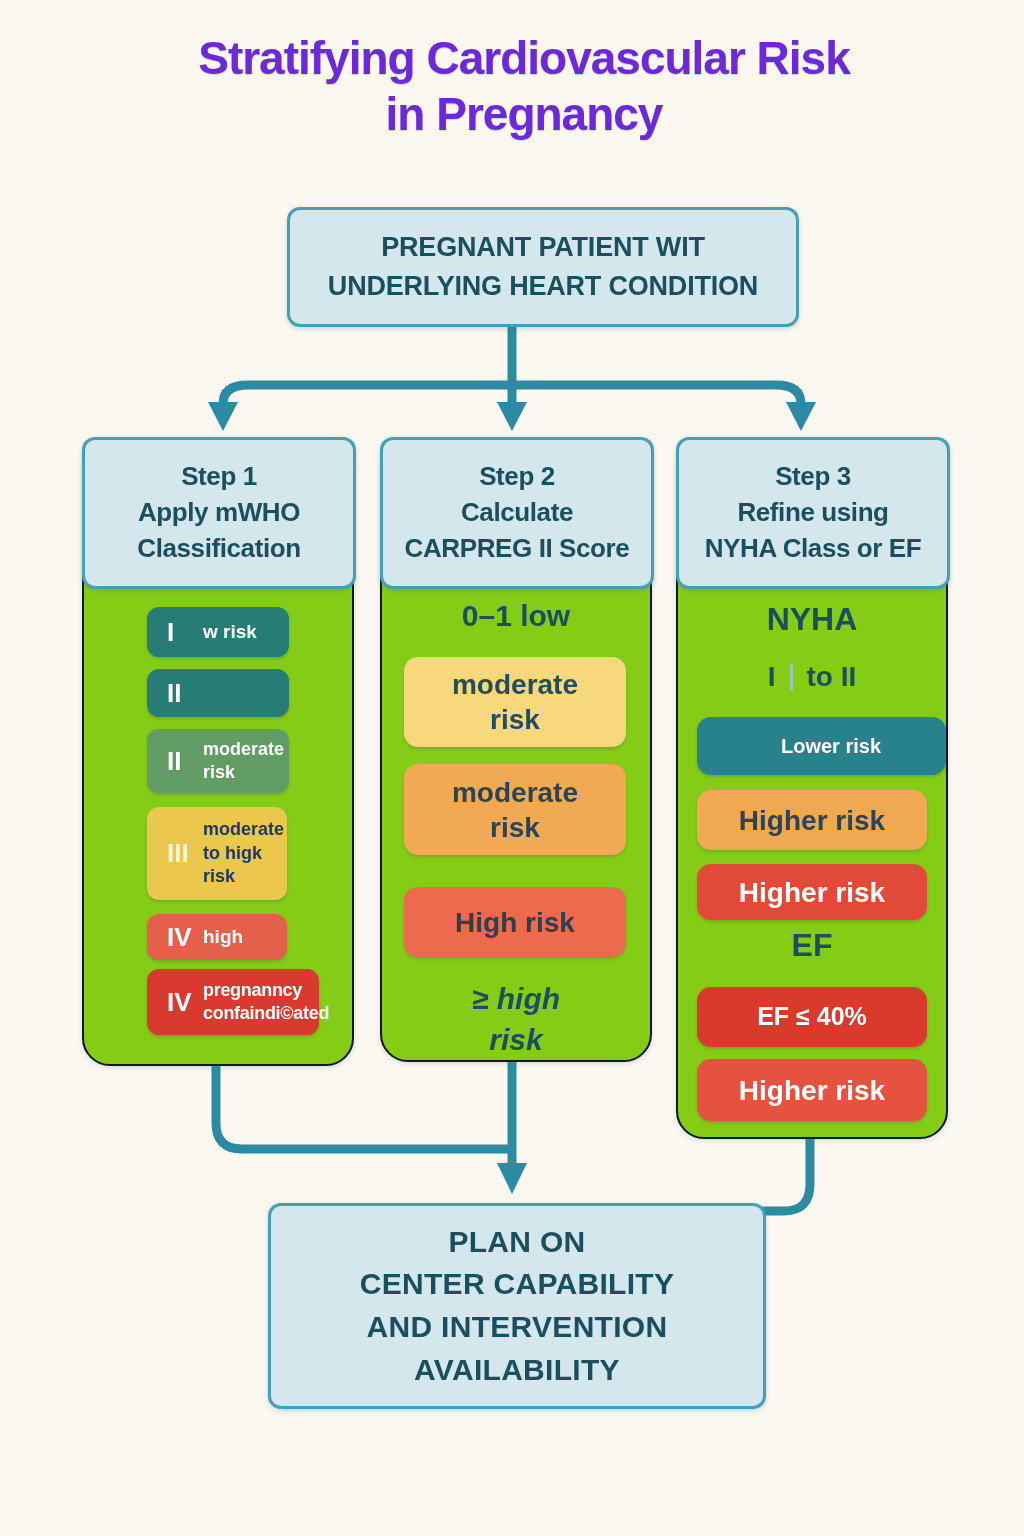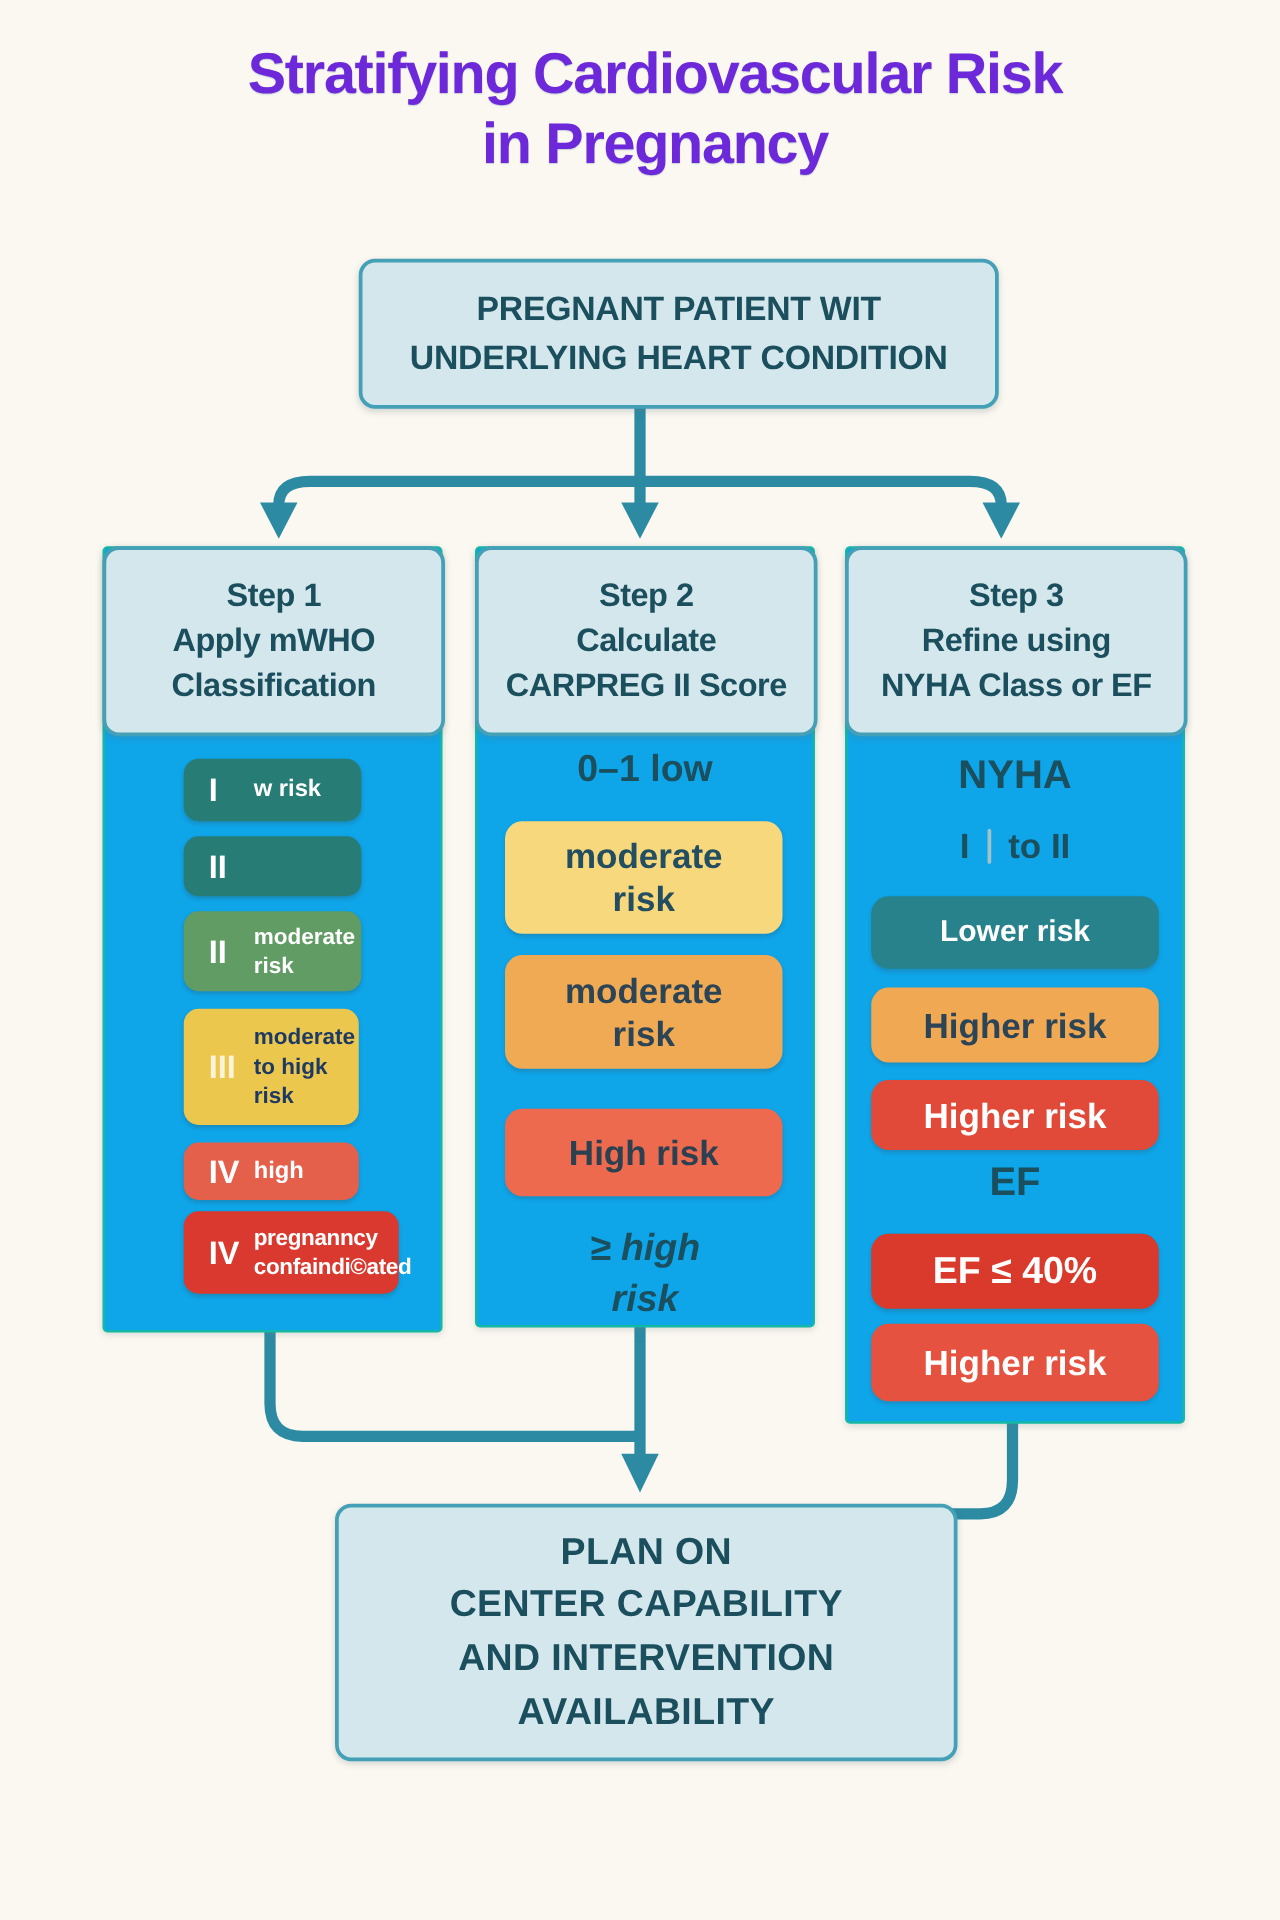--- a/index.html
+++ b/index.html
@@ -26,21 +26,21 @@
     background:#d4e7ec;border:3px solid #43a0b6;border-radius:13px;
     display:flex;flex-direction:column;align-items:center;justify-content:center;
     color:#1b4f5e;font-weight:bold;text-align:center;
     box-shadow:0 2px 5px rgba(90,115,125,0.25);
   }
   .top-node{left:259px;top:207px;width:506px;height:114px;font-size:27px;letter-spacing:-0.2px;line-height:1.45;margin-left:28px;}
   .bottom-node{left:268px;top:1203px;width:492px;height:200px;font-size:30px;line-height:1.42;letter-spacing:0.3px;}
 
   .panel{
     position:absolute;z-index:2;
-    background:#0ea5e9;border:2px solid #14b8a6;border-radius:4px;
+    background:#84cc16;border:2px solid #0f172a;border-radius:28px;
     box-shadow:0 2px 5px rgba(110,125,132,0.22);
   }
   .header-node{position:absolute;left:-2px;top:-2px;width:268px;height:146px;font-size:26px;line-height:1.38;letter-spacing:-0.4px;}
 
   .pill{
     position:absolute;border-radius:12px;
     display:flex;align-items:center;
     padding:0 8px 0 20px;box-sizing:border-box;
     box-shadow:0 2px 3px rgba(60,60,60,0.22);
     font-weight:bold;
@@ -59,24 +59,24 @@
 
   .c-teal{background:#277d75;color:#ffffff;}
   .c-green{background:#619c64;color:#ffffff;}
   .c-yellow{background:#ecc74e;color:#1e3a63;}
   .c-yellow .numeral{color:#fdf3d8;}
   .c-salmon{background:#e5604b;color:#ffffff;}
   .c-red{background:#d9392e;color:#ffffff;}
   .c-lightyellow{background:#f7d87c;color:#234d60;font-size:28px;}
   .c-orange{background:#f1aa54;color:#2b4456;font-size:28px;}
   .c-redorange{background:#ee6a4e;color:#2b4050;font-size:28px;margin-top:17px;}
-  .c-teal3{background:#27828b;color:#ffffff;font-size:24px;}
+  .c-teal3{background:#27828b;color:#ffffff;font-size:20px;padding-left:19px;}
   .c-orange2{background:#f1a853;color:#2b4456;font-size:28px;}
   .c-red2{background:#e14a38;color:#ffffff;font-size:28px;}
-  .c-red3{background:#d93a2b;color:#ffffff;font-size:30px;justify-content:center;}
+  .c-red3{background:#d93a2b;color:#ffffff;font-size:25px;justify-content:center;}
   .c-red4{background:#e5523f;color:#ffffff;font-size:28px;}
 
   .col-label{
     position:absolute;left:0;width:100%;text-align:center;
     color:#1b4f5e;font-weight:bold;
   }
   .nyha-range{display:flex;align-items:center;justify-content:center;gap:14px;}
   .range-divider{display:inline-block;width:3px;height:28px;background:#9fc3ca;border-radius:2px;}
 </style>
 </head>

